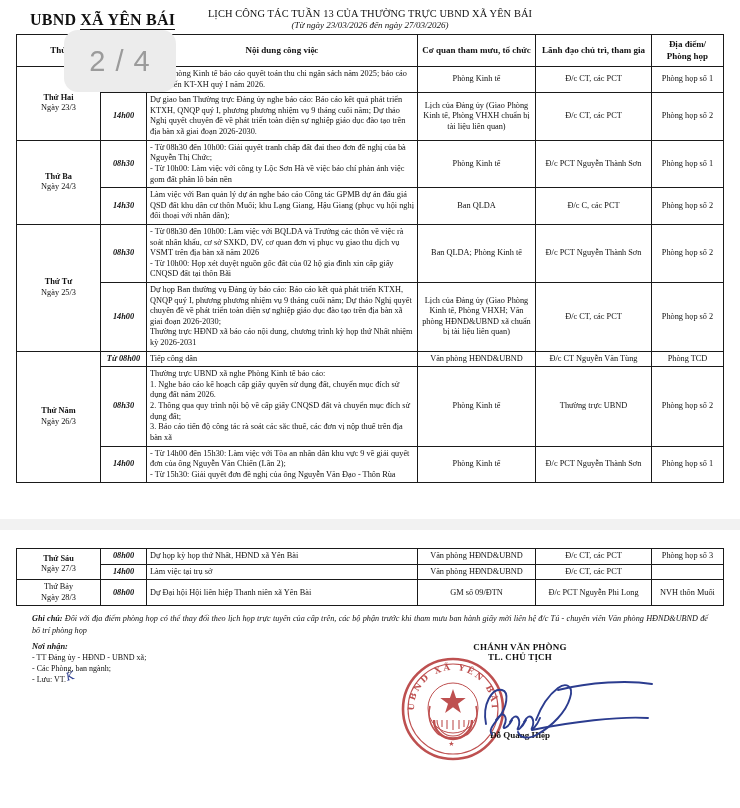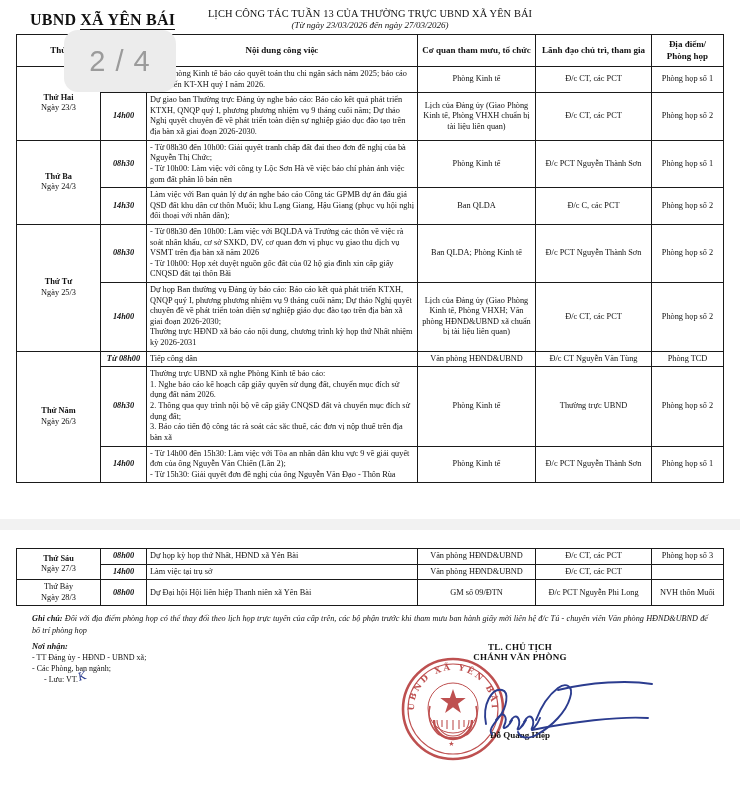--- a/index.html
+++ b/index.html
@@ -94,21 +94,21 @@
     display:flex;
     margin:6px 16px 0 16px;
   }
   .recipients{ width:300px; }
   .recipients .rt{
     font-weight:bold;font-style:italic;font-size:8.4px;margin-bottom:1px;
   }
   .recipients .ri{
     font-size:8px;line-height:1.42;white-space:nowrap;
   }
-  .recipients .lastline{ position:relative; display:inline-block;margin-left:12px; }
+  .recipients .lastline{ position:relative; display:inline-block; }
   .vt-mark{
     position:absolute;left:100%;top:-5px;
     color:#2b3c8f;font-size:11px;
     font-family:"DejaVu Serif", serif;
     font-style:italic;
     transform:rotate(-18deg);
   }
 
   .signblock{
     flex:1;
@@ -399,22 +399,22 @@
               <line x1="53" y1="64" x2="53" y2="74"></line>
               <line x1="59" y1="64" x2="59" y2="73"></line>
               <line x1="64" y1="64" x2="64" y2="71"></line>
             </g>
             <path d="M 30,50 Q 26,66 38,78" fill="none" stroke="#b02a2a" stroke-width="1.6"></path>
             <path d="M 76,50 Q 80,66 68,78" fill="none" stroke="#b02a2a" stroke-width="1.6"></path>
             <path d="M 38,78 Q 53,86 68,78" fill="none" stroke="#b02a2a" stroke-width="1.6"></path>
           </svg>
         </div>
 
+        <div class="sg-title l2">CHÁNH VĂN PHÒNG</div>
         <div class="sg-title">TL. CHỦ TỊCH</div>
-        <div class="sg-title l2">CHÁNH VĂN PHÒNG</div>
 
         <div class="signature">
           <svg viewBox="0 0 220 86" width="220" height="86">
             <g fill="none" stroke="#2b3c8f" stroke-width="1.9" stroke-linecap="round">
               <path d="M 16,60 C 12,40 22,24 32,26 C 40,28 36,44 30,52 C 24,60 18,66 22,70"></path>
               <path d="M 26,56 C 34,44 38,54 34,62 C 32,66 38,64 42,56"></path>
               <path d="M 40,58 C 46,46 52,56 48,64 C 46,68 52,64 56,56"></path>
               <path d="M 54,58 C 60,46 66,56 62,64 C 60,68 66,64 70,54"></path>
               <path d="M 66,56 C 72,40 80,30 88,24 C 96,18 104,22 100,34 C 96,48 82,62 68,70 C 58,76 50,74 48,68"></path>
               <path d="M 88,26 C 120,18 158,16 182,20"></path>

